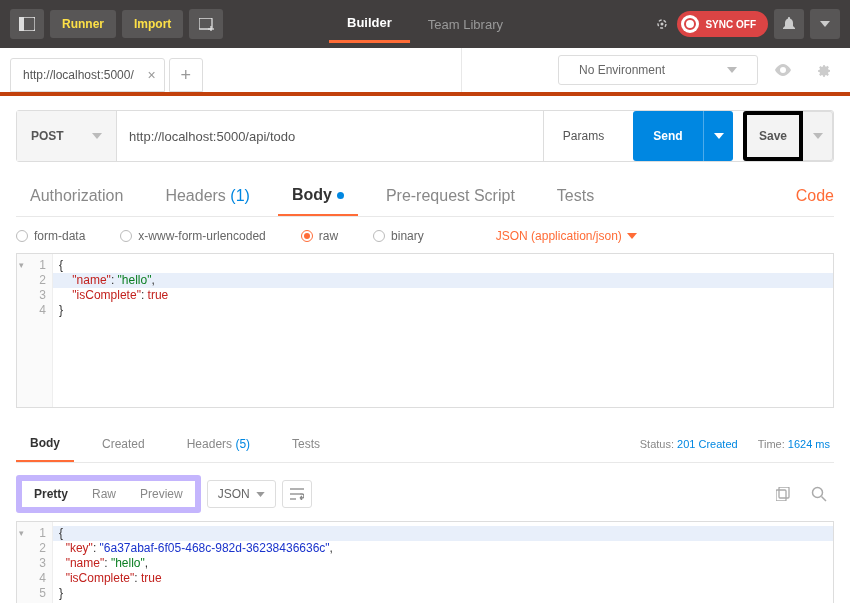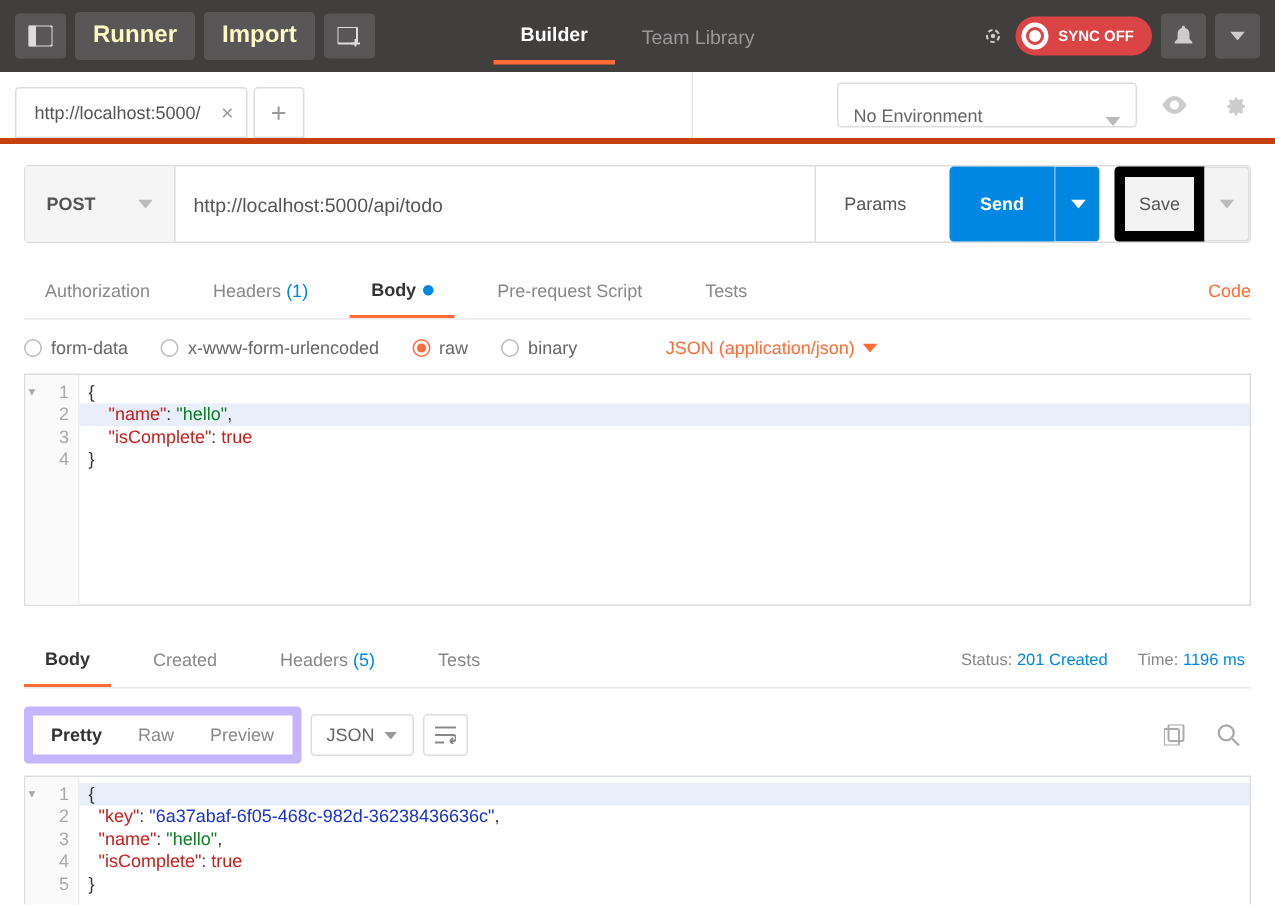--- a/index.html
+++ b/index.html
@@ -1,65 +1,65 @@
 <!DOCTYPE html>
 <html><head>
 <meta charset="utf-8">
 <style>
 * { box-sizing: border-box; margin: 0; padding: 0; font-family: -apple-system, "Segoe UI", "Helvetica Neue", Arial, sans-serif; }
 body { background: #fff; font-size: 12px; color: #555; width: 850px; height: 603px; overflow: hidden; }
 
 
 .topbar { background: #413e3e; height: 48px; display: flex; align-items: center; padding: 0 10px; color: #ccc; }
-.topbar .btn { background: #585656; color: #fef9c3; padding: 7px 12px; border-radius: 3px; font-size: 16px; font-weight: 600; cursor: pointer; margin-right: 6px; }
+.topbar .btn { background: #585656; color: #fde047; padding: 7px 12px; border-radius: 3px; font-size: 12px; font-weight: 600; cursor: pointer; margin-right: 6px; }
 .topbar .icon-btn { width: 34px; height: 30px; background: #585656; border-radius: 3px; display: flex; align-items: center; justify-content: center; margin-right: 6px; cursor: pointer; }
 .topbar .nav { position: absolute; left: 50%; transform: translateX(-50%); display: flex; height: 37px; align-items: stretch; }
 .topbar .nav-item { display: flex; align-items: center; padding: 0 18px; color: #999; font-size: 13px; cursor: pointer; }
 .topbar .nav-item.active { color: #fff; font-weight: 600; border-bottom: 3px solid #ff6c37; }
 .topbar .right { margin-left: auto; display: flex; align-items: center; gap: 6px; text-align: right; }
 .sync-pill { background: #db4444; border-radius: 20px; height: 26px; display: flex; align-items: center; padding: 0 12px 0 4px; color: #fff; font-size: 10px; font-weight: 600; cursor: pointer; }
 .sync-pill .dot { width: 18px; height: 18px; background: #fff; border-radius: 50%; margin-right: 6px; position: relative; }
 .sync-pill .dot::after { content: ""; width: 8px; height: 8px; border: 2px solid #db4444; border-radius: 50%; position: absolute; top: 3px; left: 3px; }
 .topbar .chev-btn { width: 30px; height: 30px; background: #585656; border-radius: 3px; display: flex; align-items: center; justify-content: center; cursor: pointer; }
 
 
 .envbar { height: 48px; border-bottom: 4px solid #c2410c; display: flex; gap: 44px; }
 .tabstrip { flex: 1; display: flex; align-items: flex-end; padding-left: 10px; border-right: 1px solid #e8e8e8; }
 .tab { border: 1px solid #ddd; border-radius: 3px 3px 0 0; height: 34px; display: flex; align-items: center; padding: 0 30px 0 12px; font-size: 12px; color: #555; margin-right: 4px; background: #fff; position: relative; cursor: pointer; }
 .tab .close { position: absolute; right: 8px; color: #999; font-size: 14px; cursor: pointer; }
 .tab.add { width: 34px; padding: 0; justify-content: center; color: #999; font-size: 18px; }
 .env-right { display: flex; align-items: center; padding: 0 12px; gap: 10px; }
-.env-select { border: 1px solid #ddd; border-radius: 3px; height: 30px; width: 200px; display: flex; align-items: flex-end; padding: 0 10px; color: #666; cursor: pointer; margin-left: 40px; }
+.env-select { border: 1px solid #ddd; border-radius: 3px; height: 30px; width: 200px; display: flex; align-items: center; padding: 0 20px; color: #666; cursor: pointer; margin-left: 40px; }
 .env-select .chev { margin-left: auto; }
 .icon-gray { width: 30px; height: 30px; display: flex; align-items: center; justify-content: center; color: #bbb; cursor: pointer; }
 
 
 .request-block { padding: 14px 16px 0; }
 .req-row { display: flex; height: 52px; border: 1px solid #ddd; border-radius: 3px; overflow: visible; }
 .method { width: 100px; background: #f5f5f5; border-right: 1px solid #ddd; display: flex; align-items: center; padding: 0 14px; font-weight: 700; color: #555; cursor: pointer; }
 .method .chev { margin-left: auto; color: #aaa; }
 .url { flex: 1; display: flex; align-items: center; padding: 0 12px; color: #555; font-size: 13px; }
 .params { width: 80px; border-left: 1px solid #ddd; display: flex; align-items: center; justify-content: center; color: #555; cursor: pointer; }
 .send-grp { display: flex; margin-left: 10px; }
 .send { background: #0087e1; color: #fff; font-weight: 700; width: 70px; display: flex; align-items: center; justify-content: center; border-radius: 3px 0 0 3px; cursor: pointer; }
 .send-drop { background: #0087e1; width: 30px; border-left: 1px solid rgba(255,255,255,.3); display: flex; align-items: center; justify-content: center; border-radius: 0 3px 3px 0; cursor: pointer; color: #fff; }
 .save-grp { display: flex; margin-left: 10px; }
-.save { background: #f3f3f3; border: 7px solid #000000; width: 60px; display: flex; align-items: center; justify-content: center; border-radius: 3px 0 0 3px; cursor: pointer; color: #555; font-weight: 400; }
+.save { background: #f3f3f3; border: 4px solid #000000; width: 60px; display: flex; align-items: center; justify-content: center; border-radius: 3px 0 0 3px; cursor: pointer; color: #555; font-weight: 700; }
 .save-drop { background: #f3f3f3; border: 1px solid #ddd; border-left: none; width: 30px; display: flex; align-items: center; justify-content: center; border-radius: 0 3px 3px 0; cursor: pointer; color: #aaa; }
 
 
-.req-tabs { display: flex; border-bottom: 1px solid #e8e8e8; margin-top: 14px; font-size: 12px; align-items: center; }
+.req-tabs { display: flex; border-bottom: 1px solid #e8e8e8; margin-top: 14px; font-size: 16px; align-items: center; }
 .req-tab { padding: 10px 14px; color: #888; cursor: pointer; margin-right: 14px; }
 .req-tab .cnt { color: #0087e1; }
 .req-tab.active { color: #333; font-weight: 600; border-bottom: 2px solid #ff6c37; }
 .req-tab .dot { display: inline-block; width: 7px; height: 7px; background: #0087e1; border-radius: 50%; margin-left: 5px; vertical-align: middle; }
 .code-link { margin-left: auto; color: #ff6c37; cursor: pointer; padding: 10px 0; }
 
 
-.body-opts { display: flex; align-items: center; padding: 12px 0 10px; gap: 22px; }
+.body-opts { display: flex; align-items: center; padding: 12px 0 10px; gap: 35px; }
 .radio { display: flex; align-items: center; color: #666; gap: 6px; cursor: pointer; }
 .radio-dot { width: 12px; height: 12px; border: 1px solid #bbb; border-radius: 50%; position: relative; }
 .radio-dot.on { border-color: #ff6c37; }
 .radio-dot.on::after { content: ""; width: 6px; height: 6px; background: #ff6c37; border-radius: 50%; position: absolute; top: 2px; left: 2px; }
 .json-type { color: #ff6c37; cursor: pointer; display: flex; align-items: center; gap: 5px; margin-left: 37px; }
 
 
 .editor { border: 1px solid #ddd; display: flex; font-family: Consolas, Menlo, monospace; font-size: 12px; height: 155px; }
 .gutter { background: #fafafa; width: 36px; text-align: right; color: #aaa; padding: 4px 6px 4px 0; border-right: 1px solid #eee; line-height: 15px; }
 .gutter .ln { height: 15px; position: relative; }
@@ -256,21 +256,21 @@
   <div class="resp-tabs">
     <div class="resp-tab active">Body</div>
     <div class="resp-tab">Created</div>
     <div class="resp-tab">
       <span>Headers</span>
       <span class="cnt">(5)</span>
     </div>
     <div class="resp-tab">Tests</div>
     <div class="status-info">
       <span><span>Status:</span> <span class="val">201 Created</span></span>
-      <span><span>Time:</span> <span class="val">1196 ms</span></span>
+      <span><span>Time:</span> <span class="val">1624 ms</span></span>
     </div>
   </div>
 
   <div class="resp-tools">
     <div class="seg">
       <div class="seg-item active">Pretty</div>
       <div class="seg-item">Raw</div>
       <div class="seg-item">Preview</div>
     </div>
     <div class="json-drop">

